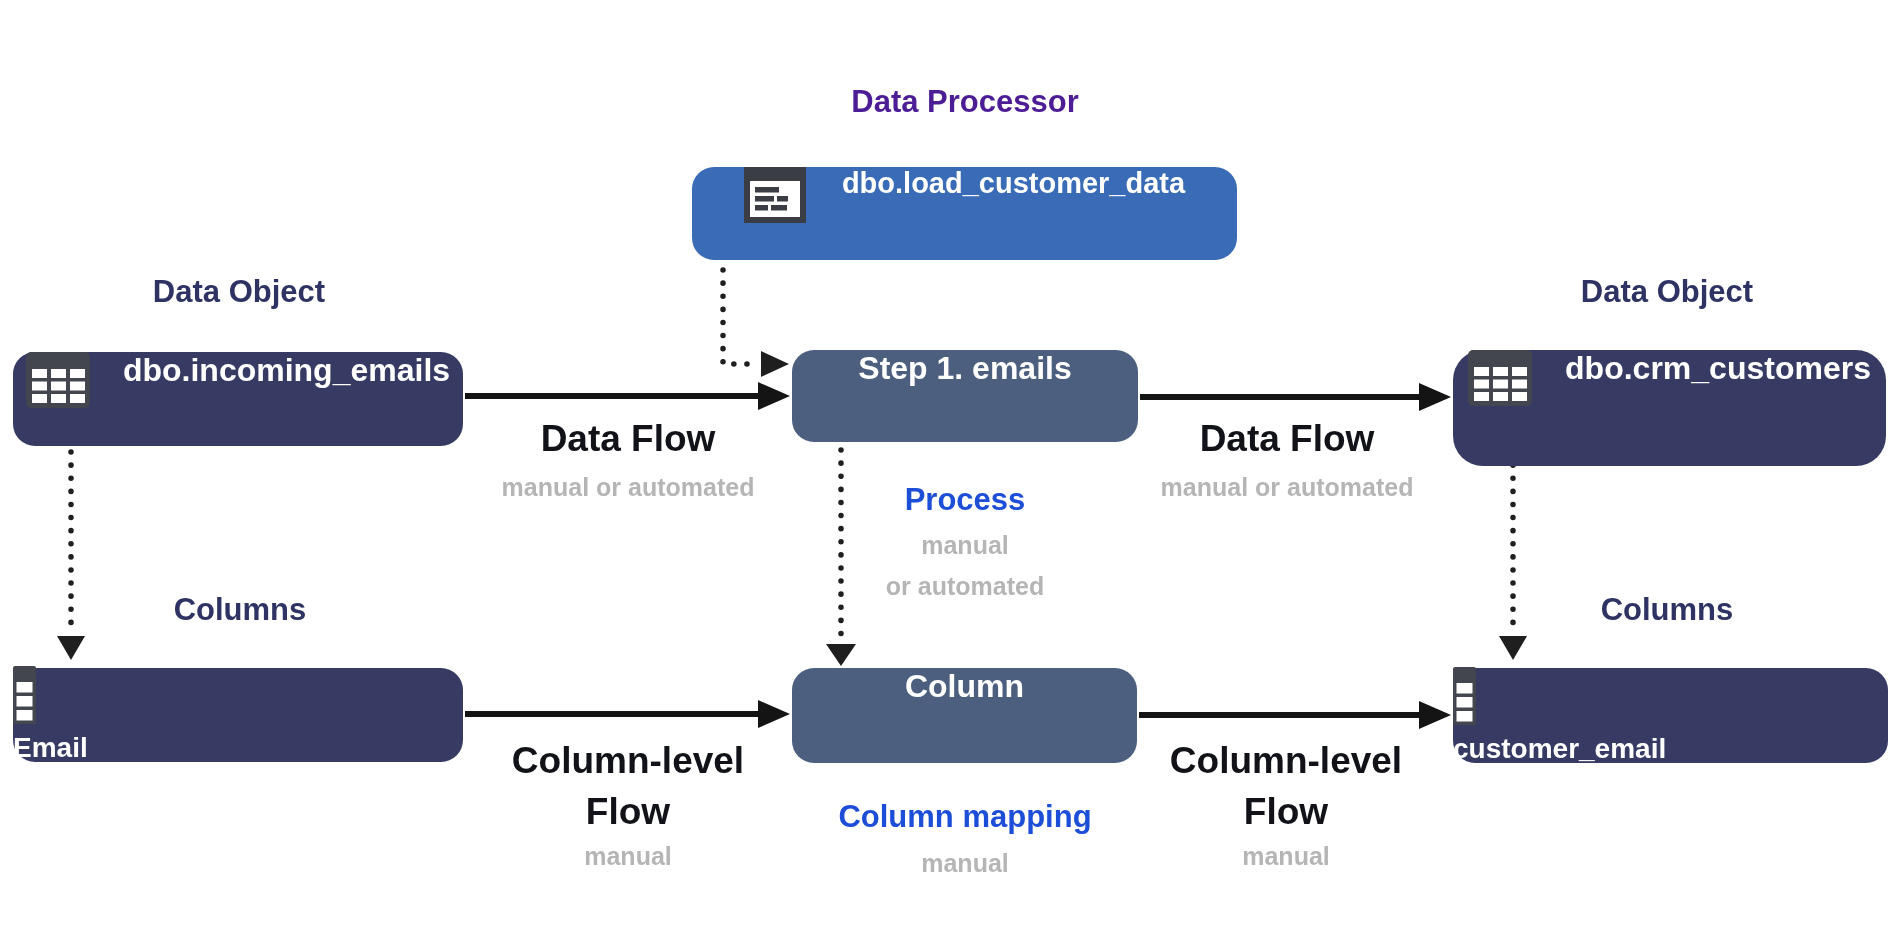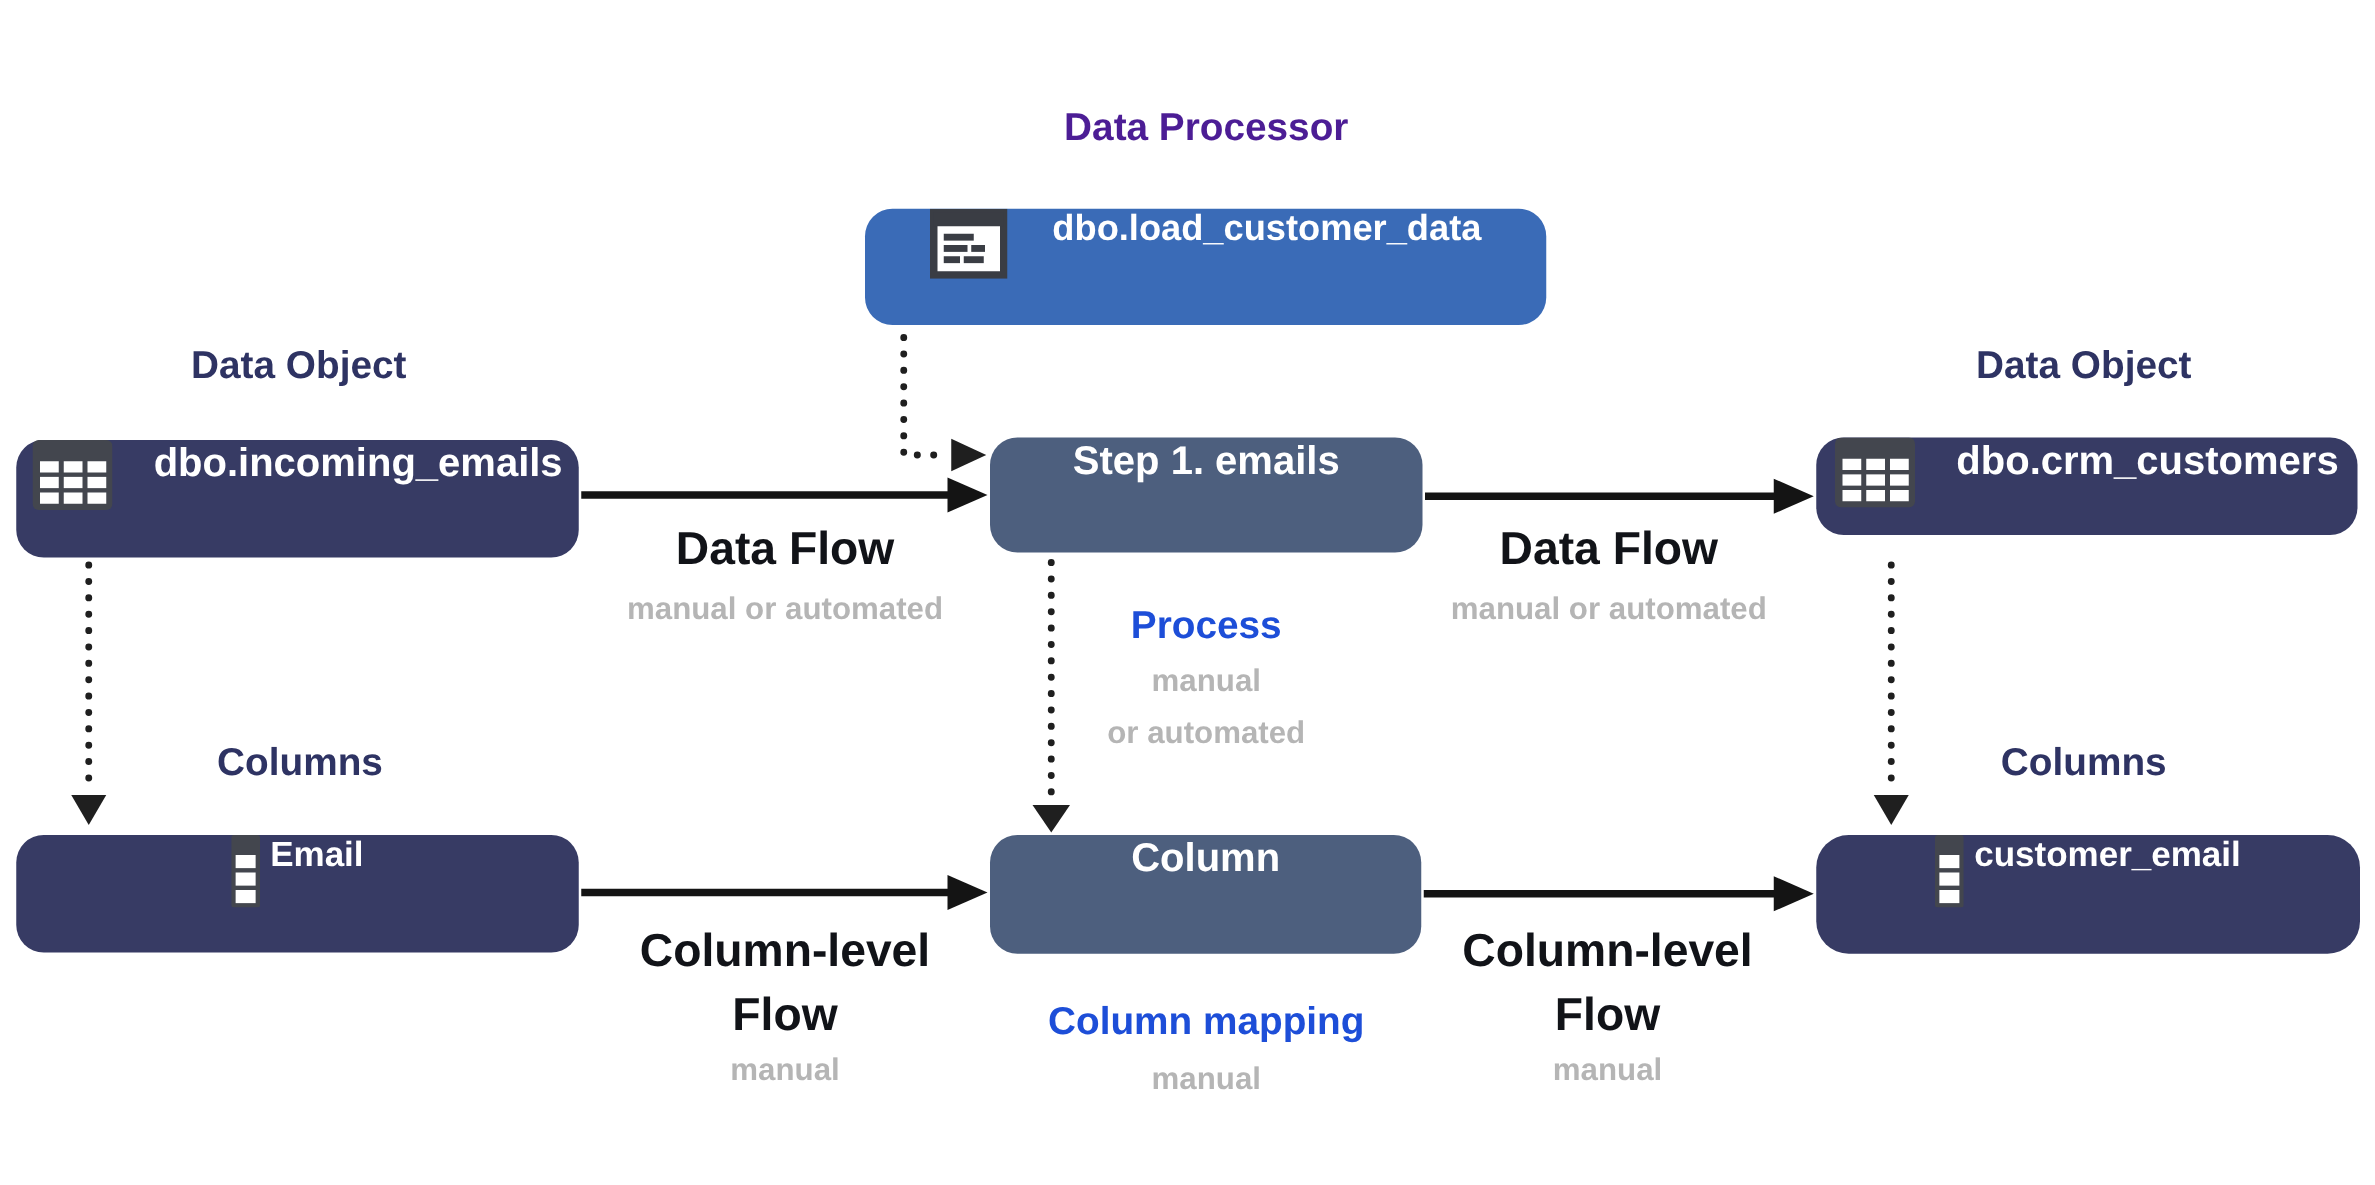--- a/index.html
+++ b/index.html
@@ -12,21 +12,21 @@
     font-size:31px;font-weight:700;white-space:nowrap;line-height:36px;
   }
   .heading-navy{color:#2e3363;}
   .heading-blue{color:#4c1d95;}
   .heading-slate{color:#1d4ed8;}
   .node{
     position:absolute;border-radius:22px;display:flex;align-items:flex-start;justify-content:center;
     color:#ffffff;font-weight:700;white-space:nowrap;
   }
   .node-navy{background:#373b64;font-size:32px;gap:33px;}
-  .node-navy-col{background:#373b64;font-size:28px;gap:8px;}
+  .node-navy-col{background:#373b64;font-size:28px;gap:8px;flex-direction:column;}
   .node-slate{background:#4d5f7e;font-size:32px;}
   .node-blue{background:#3a6bb7;font-size:29px;gap:36px;}
   .flow-title{
     position:absolute;transform:translateX(-50%);color:#111318;
     font-size:37px;font-weight:700;white-space:nowrap;line-height:36px;text-align:center;
   }
   .flow-title-2line{line-height:51px;}
   .flow-sub{
     position:absolute;transform:translateX(-50%);color:#b5b5b5;
     font-size:25px;font-weight:700;white-space:nowrap;line-height:30px;text-align:center;
@@ -108,21 +108,21 @@
         <rect x="25" y="42" width="15" height="9" fill="#ffffff"></rect>
         <rect x="44" y="42" width="15" height="9" fill="#ffffff"></rect>
     </svg>
     <span>dbo.incoming_emails</span>
   </div>
 
   <div class="node node-slate" style="left:792px;top:350px;width:346px;height:92px;">
     <span>Step 1. emails</span>
   </div>
 
-  <div class="node node-navy" style="left:1453px;top:350px;width:433px;height:78px;">
+  <div class="node node-navy" style="left:1453px;top:350px;width:433px;height:116px;border-radius:30px;">
     <svg class="icon" width="64" height="56" viewBox="0 0 64 56">
       <rect x="0" y="0" width="64" height="56" rx="5" fill="#43464e"></rect>
       <rect x="6" y="17" width="15" height="9" fill="#ffffff"></rect>
         <rect x="25" y="17" width="15" height="9" fill="#ffffff"></rect>
         <rect x="44" y="17" width="15" height="9" fill="#ffffff"></rect>
       <rect x="6" y="29.5" width="15" height="9" fill="#ffffff"></rect>
         <rect x="25" y="29.5" width="15" height="9" fill="#ffffff"></rect>
         <rect x="44" y="29.5" width="15" height="9" fill="#ffffff"></rect>
       <rect x="6" y="42" width="15" height="9" fill="#ffffff"></rect>
         <rect x="25" y="42" width="15" height="9" fill="#ffffff"></rect>
@@ -138,21 +138,21 @@
       <rect x="3.5" y="30" width="16" height="10.5" fill="#ffffff"></rect>
       <rect x="3.5" y="44" width="16" height="10.5" fill="#ffffff"></rect>
     </svg>
     <span>Email</span>
   </div>
 
   <div class="node node-slate" style="left:792px;top:668px;width:345px;height:95px;">
     <span>Column</span>
   </div>
 
-  <div class="node node-navy-col" style="left:1453px;top:668px;width:435px;height:95px;border-radius:26px;">
+  <div class="node node-navy-col" style="left:1453px;top:668px;width:435px;height:95px;">
     <svg class="icon" width="23" height="58" viewBox="0 0 23 58">
       <rect x="0" y="0" width="23" height="58" rx="2" fill="#43464e"></rect>
       <rect x="3.5" y="16" width="16" height="10.5" fill="#ffffff"></rect>
       <rect x="3.5" y="30" width="16" height="10.5" fill="#ffffff"></rect>
       <rect x="3.5" y="44" width="16" height="10.5" fill="#ffffff"></rect>
     </svg>
     <span>customer_email</span>
   </div>
 
   <div class="flow-title" style="left:628px;top:421px;">Data Flow</div>

